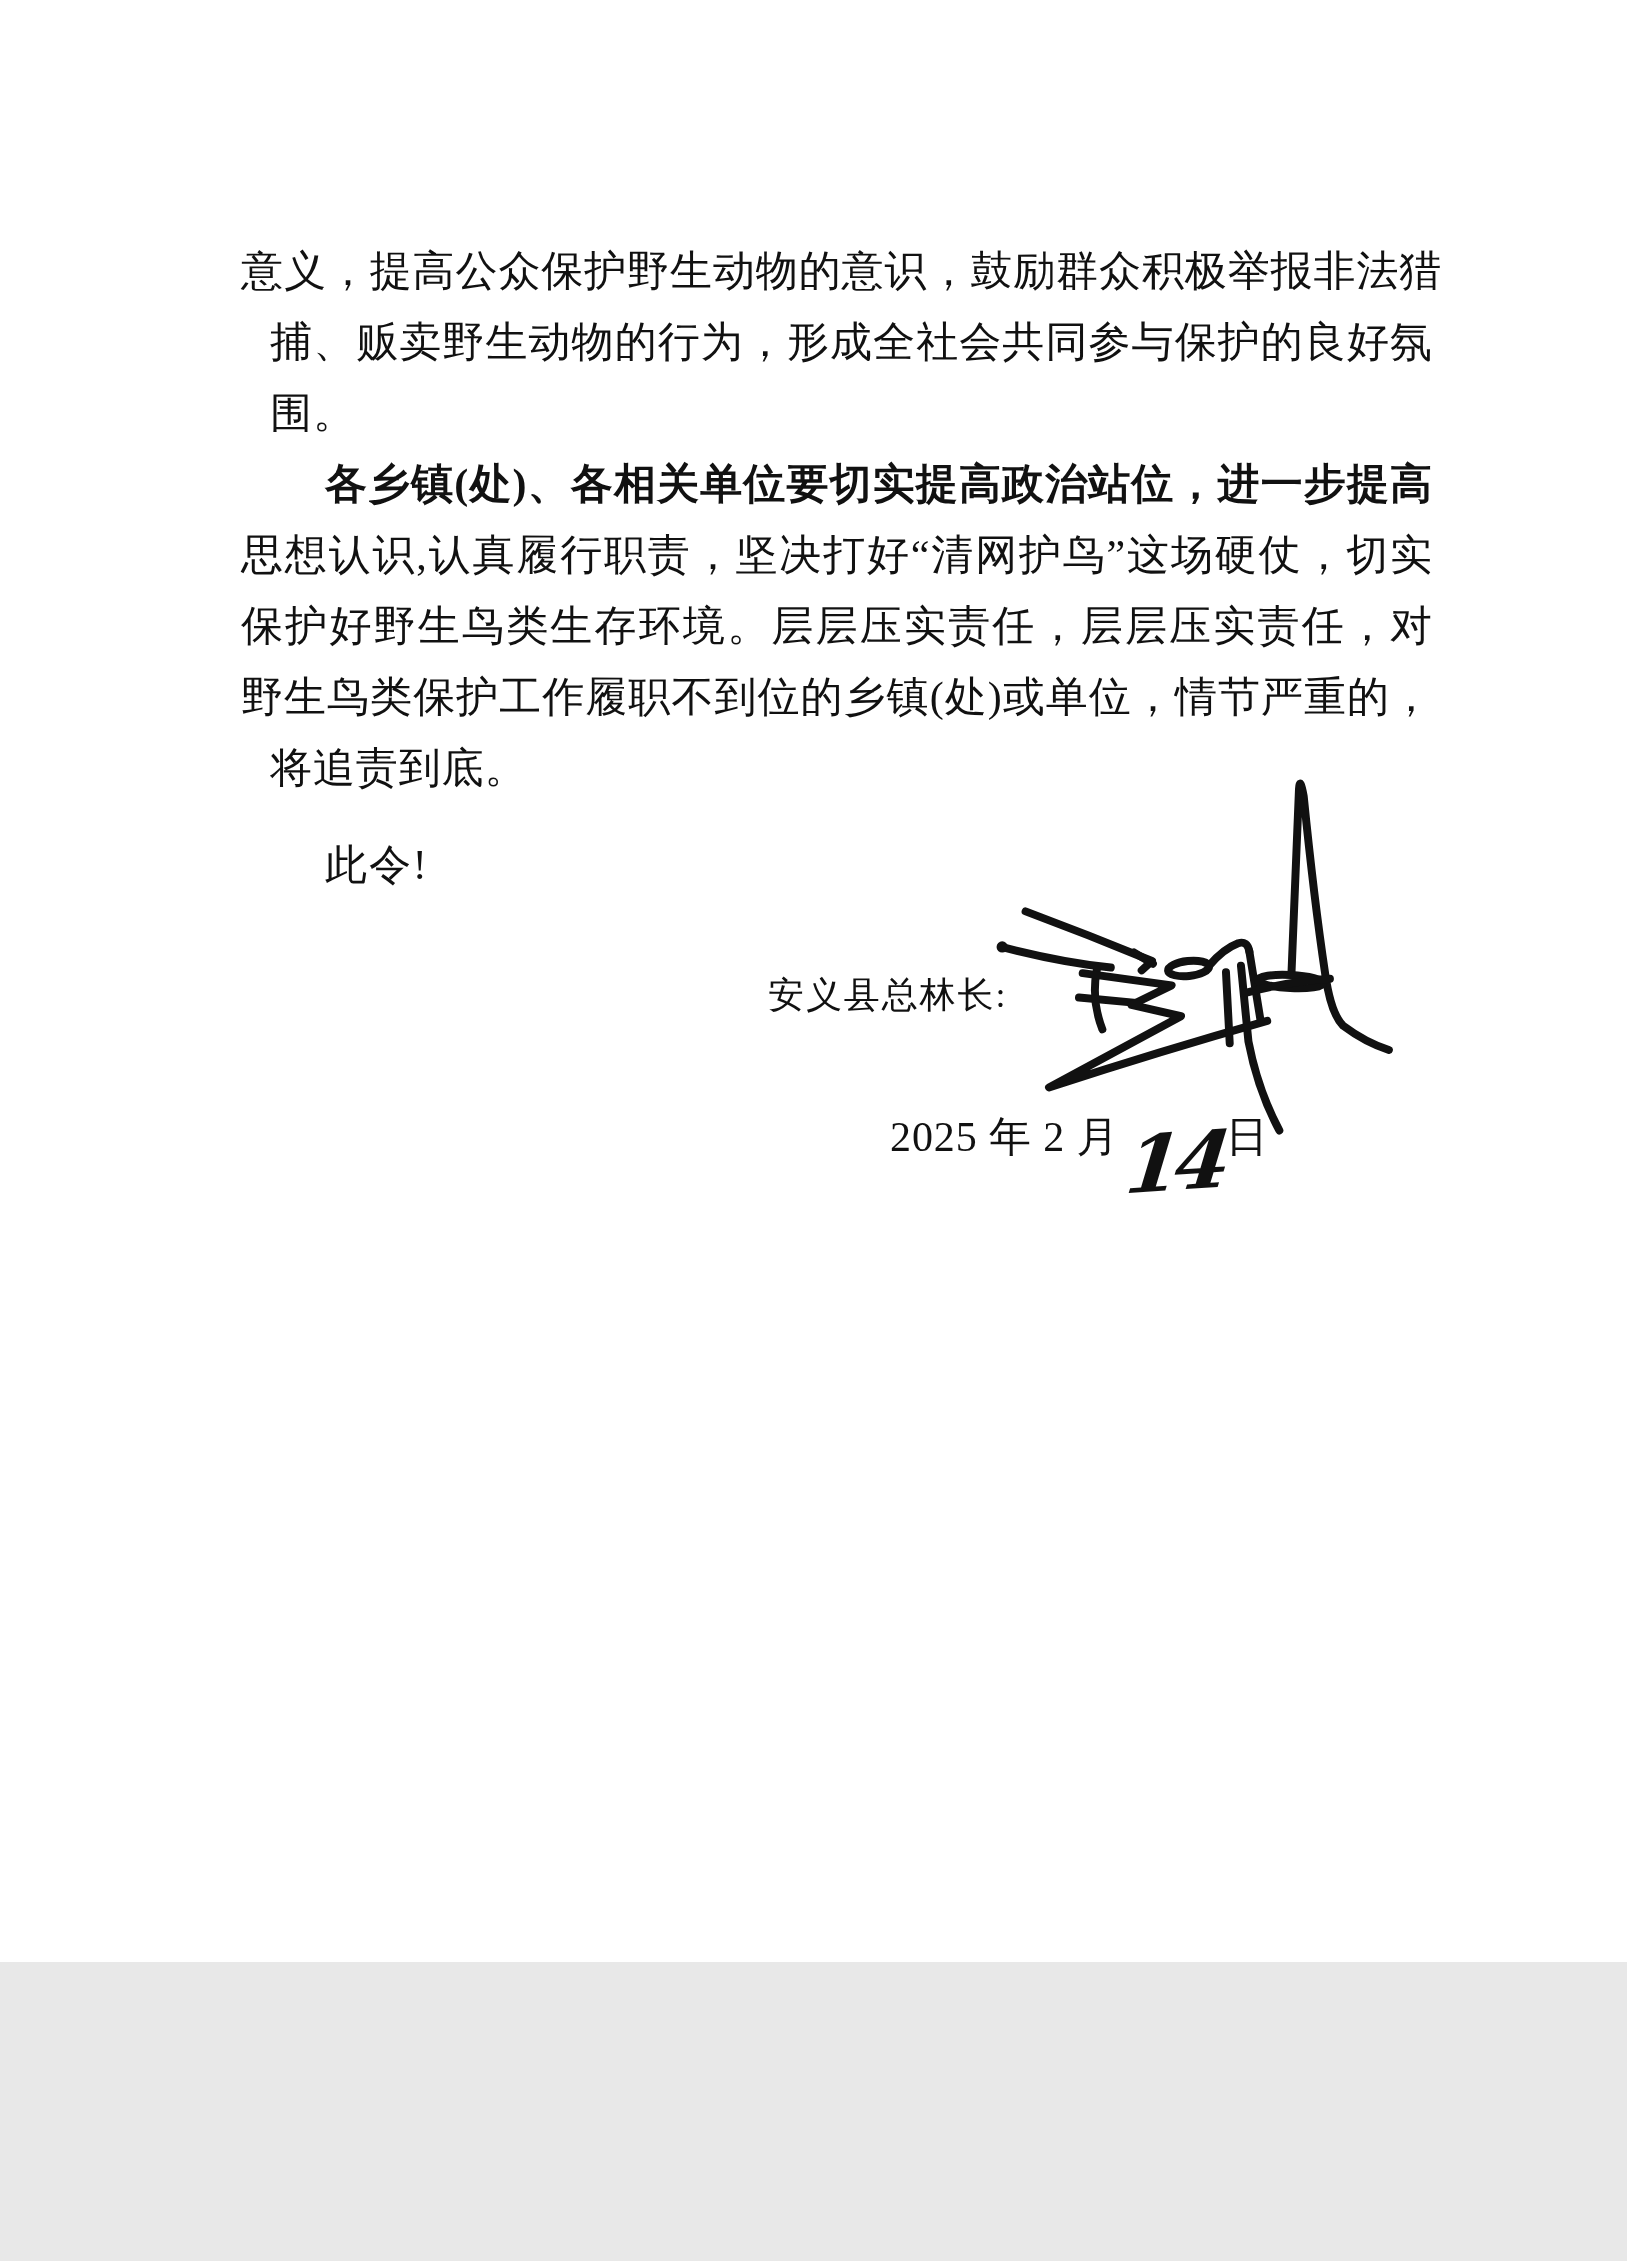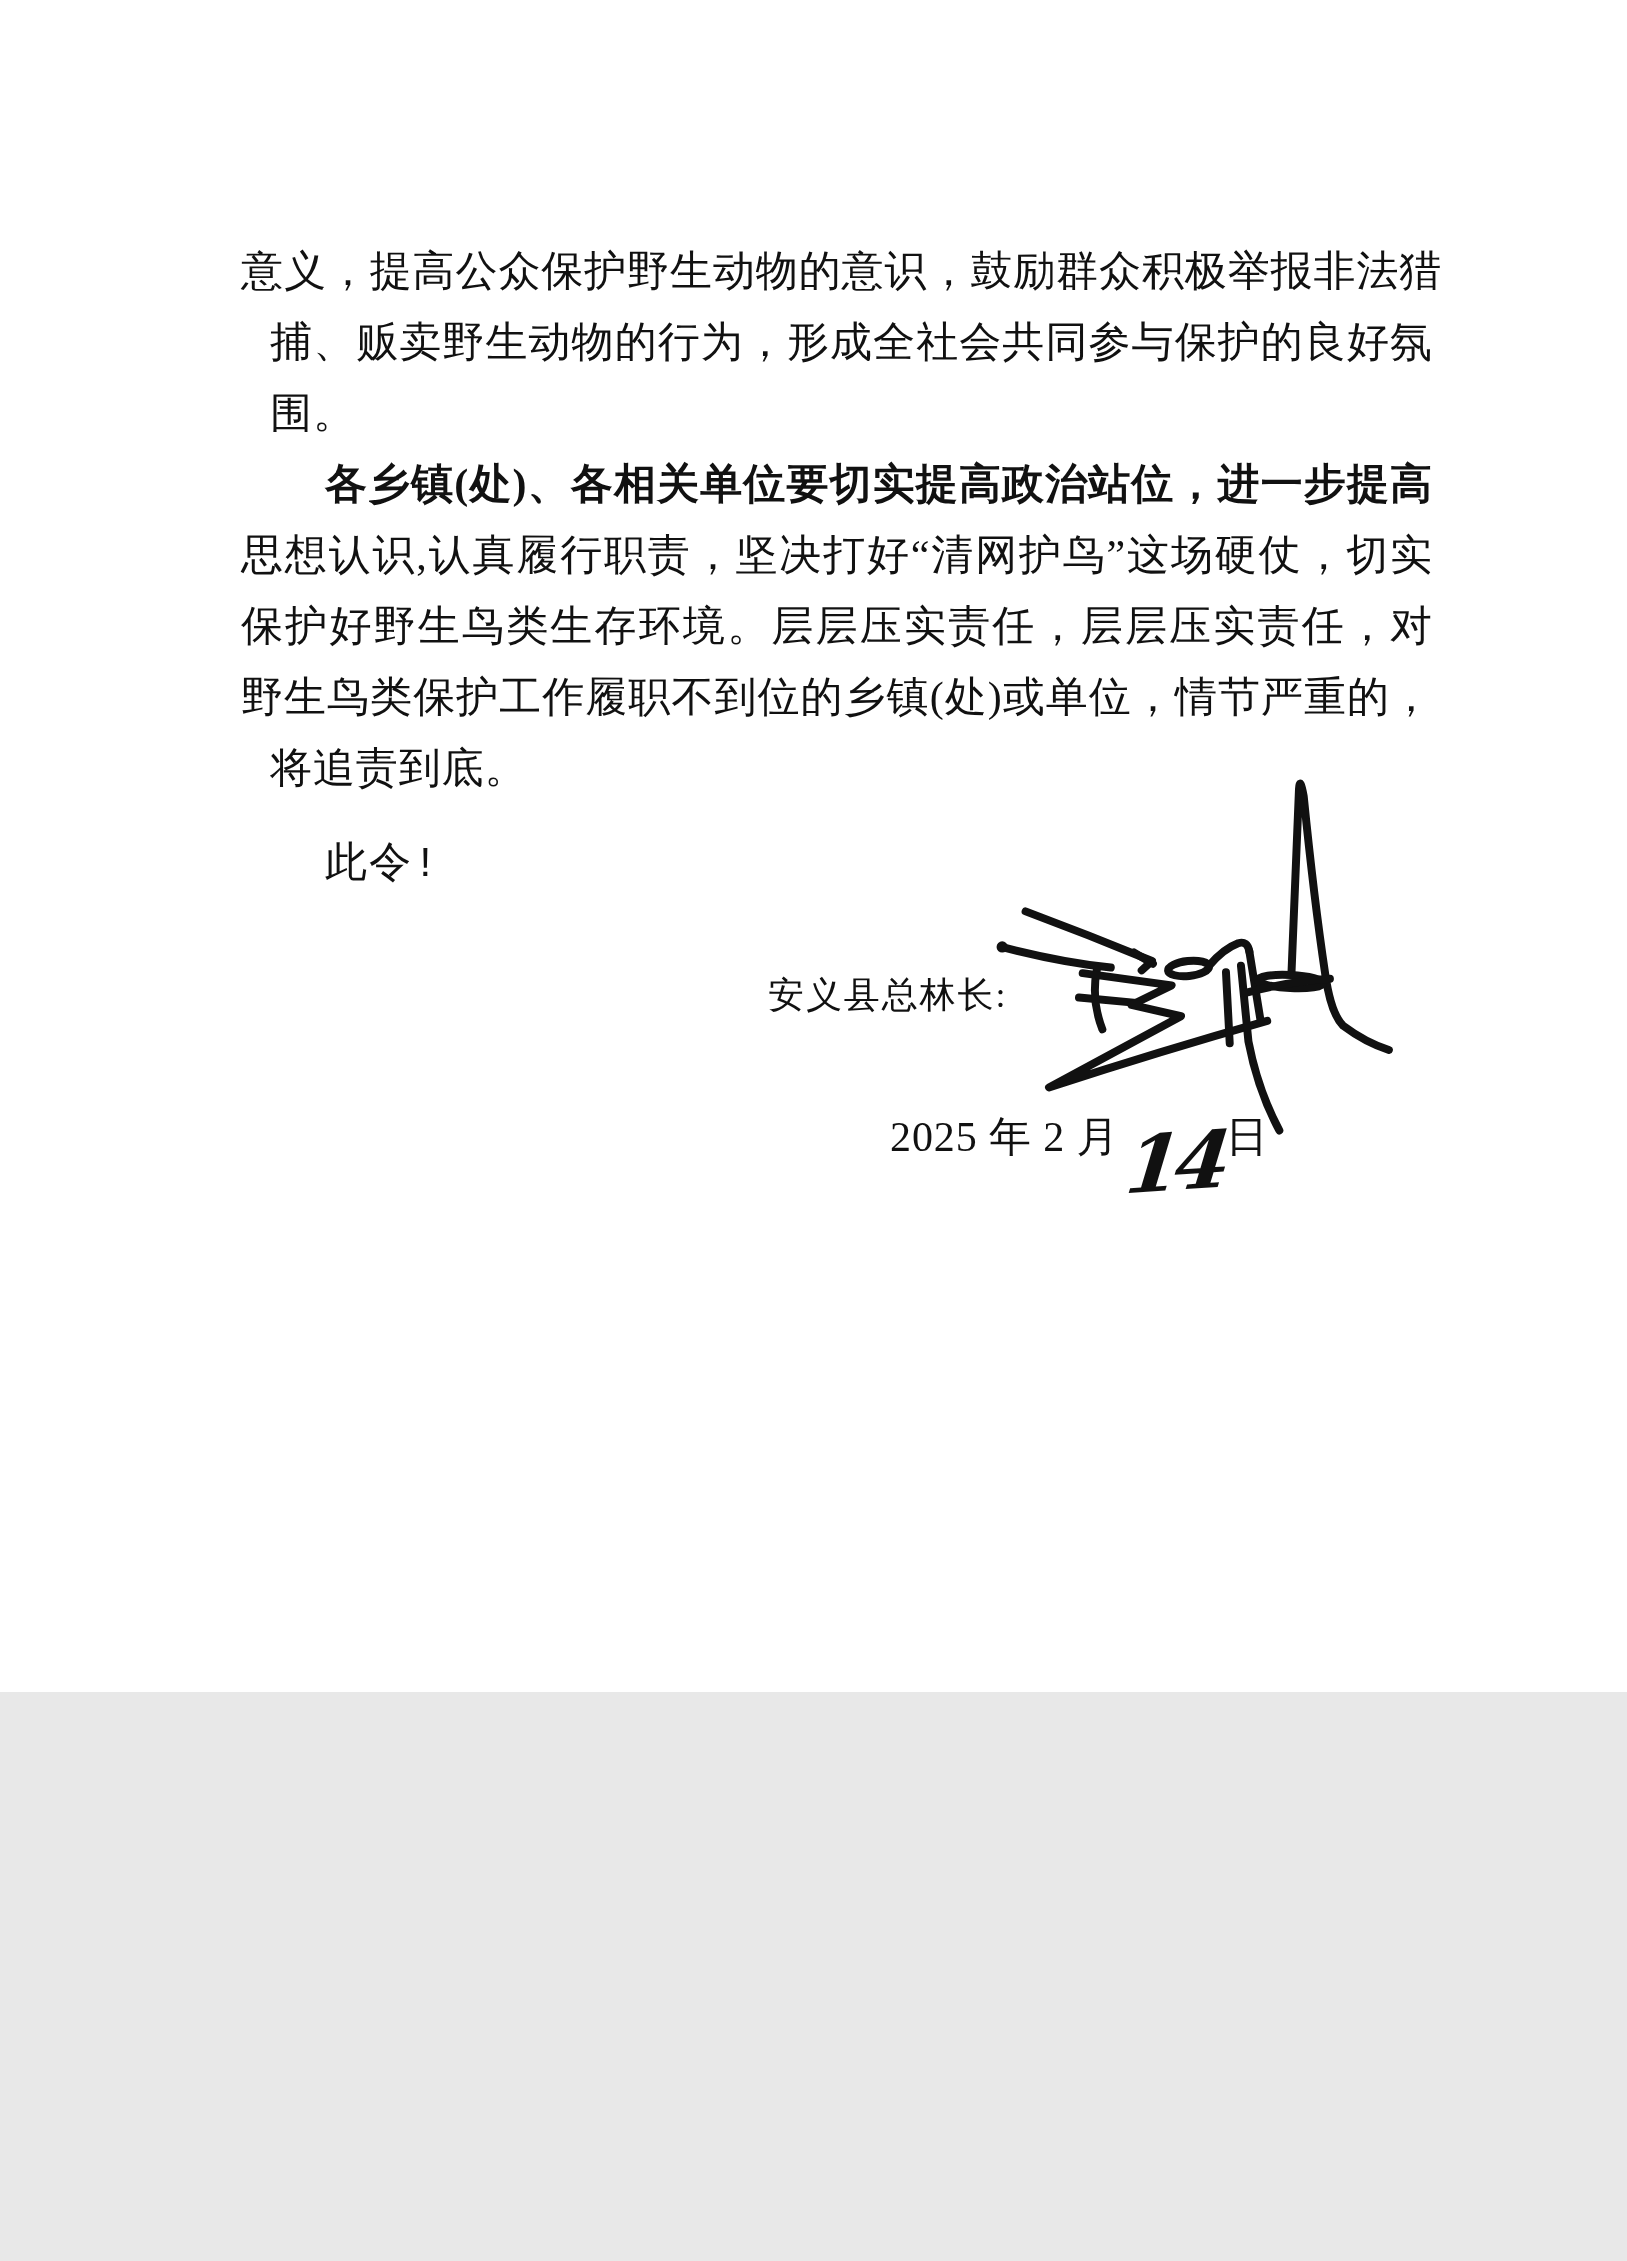--- a/index.html
+++ b/index.html
@@ -4,21 +4,21 @@
 <style>
   :root{
     --ink:#111111;
     --paper:#ffffff;
   }
   *{margin:0;padding:0;box-sizing:border-box;}
   html,body{background:#e8e8e8;}
   .paper{
     position:relative;
     width:1627px;
-    height:1692px;
+    height:1962px;
     background:var(--paper);
     overflow:hidden;
     font-family:"Liberation Serif","DejaVu Serif",serif;
     color:var(--ink);
   }
   
   .body-text{
     position:absolute;
     left:241px;
     top:236px;
@@ -36,21 +36,20 @@
   .line.indent{ text-indent:84px;font-weight:bold; }
   .line.para-end{ text-align-last:left; white-space:normal;margin-left:29px; }
   
   .closing{
     position:absolute;
     left:325px;
     top:842px;
     font-size:42px;
     line-height:1.1;
     letter-spacing:1.9px;
-    font-family:Liberation Mono, monospace;
   }
   
   .sig-label{
     position:absolute;
     left:768px;
     top:976px;
     font-size:36px;
     line-height:1.1;
     font-weight:normal;
     letter-spacing:1.9px;

